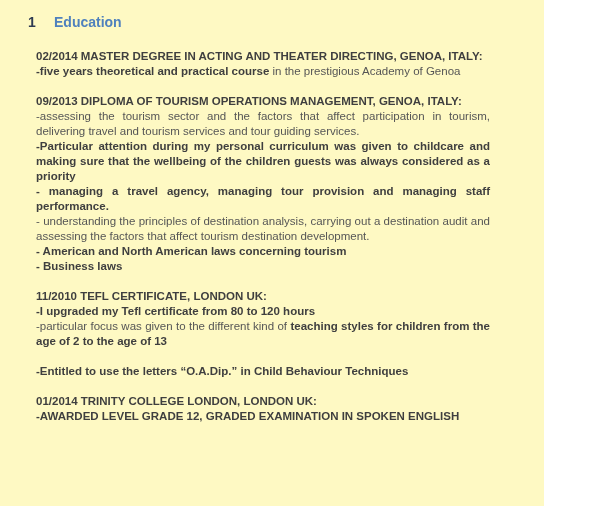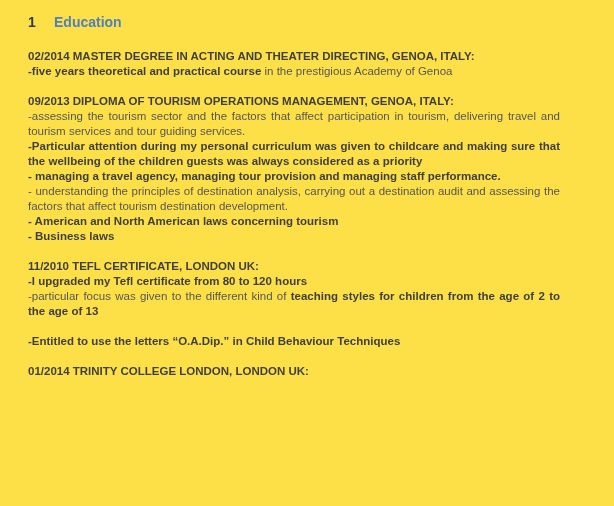--- a/index.html
+++ b/index.html
@@ -8,39 +8,39 @@
     background: #ffffff;
   }
   body {
     width: 614px;
     height: 506px;
     overflow: hidden;
     font-family: "Liberation Sans", "DejaVu Sans", sans-serif;
   }
   .page {
     box-sizing: border-box;
-    width: 614px;
+    width: 544px;
     height: 506px;
     padding: 13px 54px 0 28px;
-    background: #fde047;
+    background: #fef9c3;
   }
   h1.doc-heading {
     margin: 0 0 18px 0;
     font-size: 14px;
     line-height: 18px;
     font-weight: 700;
     color: var(--heading-title, #4f81bd);
   }
   h1.doc-heading .num {
     display: inline-block;
     width: 26px;
     color: var(--heading-num, #2e3b52);
   }
   section.entry {
-    margin: 0 0 15px 0;
+    margin: 0 0 15px 8px;
   }
   section.entry p {
     margin: 0;
     font-size: 11.5px;
     line-height: 15px;
     text-align: justify;
   }
   section.entry p.title {
     font-weight: 700;
     color: var(--body-bold, #3f3f3f);
@@ -73,15 +73,16 @@
       <section class="entry">
         <p class="title">11/2010 TEFL CERTIFICATE, LONDON UK:</p>
         <p><span class="b">-I upgraded my Tefl certificate from 80 to 120 hours</span></p>
         <p><span class="r">-particular focus was given to the different kind of </span><span class="b">teaching styles for children from the age of 2 to the age of 13</span></p>
       </section>
       <section class="entry">
         <p><span class="b">-Entitled to use the letters “O.A.Dip.” in Child Behaviour Techniques</span></p>
       </section>
       <section class="entry">
         <p class="title">01/2014 TRINITY COLLEGE LONDON, LONDON UK:</p>
+        <p><span class="b">-AWARDED LEVEL GRADE 12, GRADED EXAMINATION IN SPOKEN ENGLISH</span></p>
       </section>
     </div>
 </div>
 
 </body></html>

